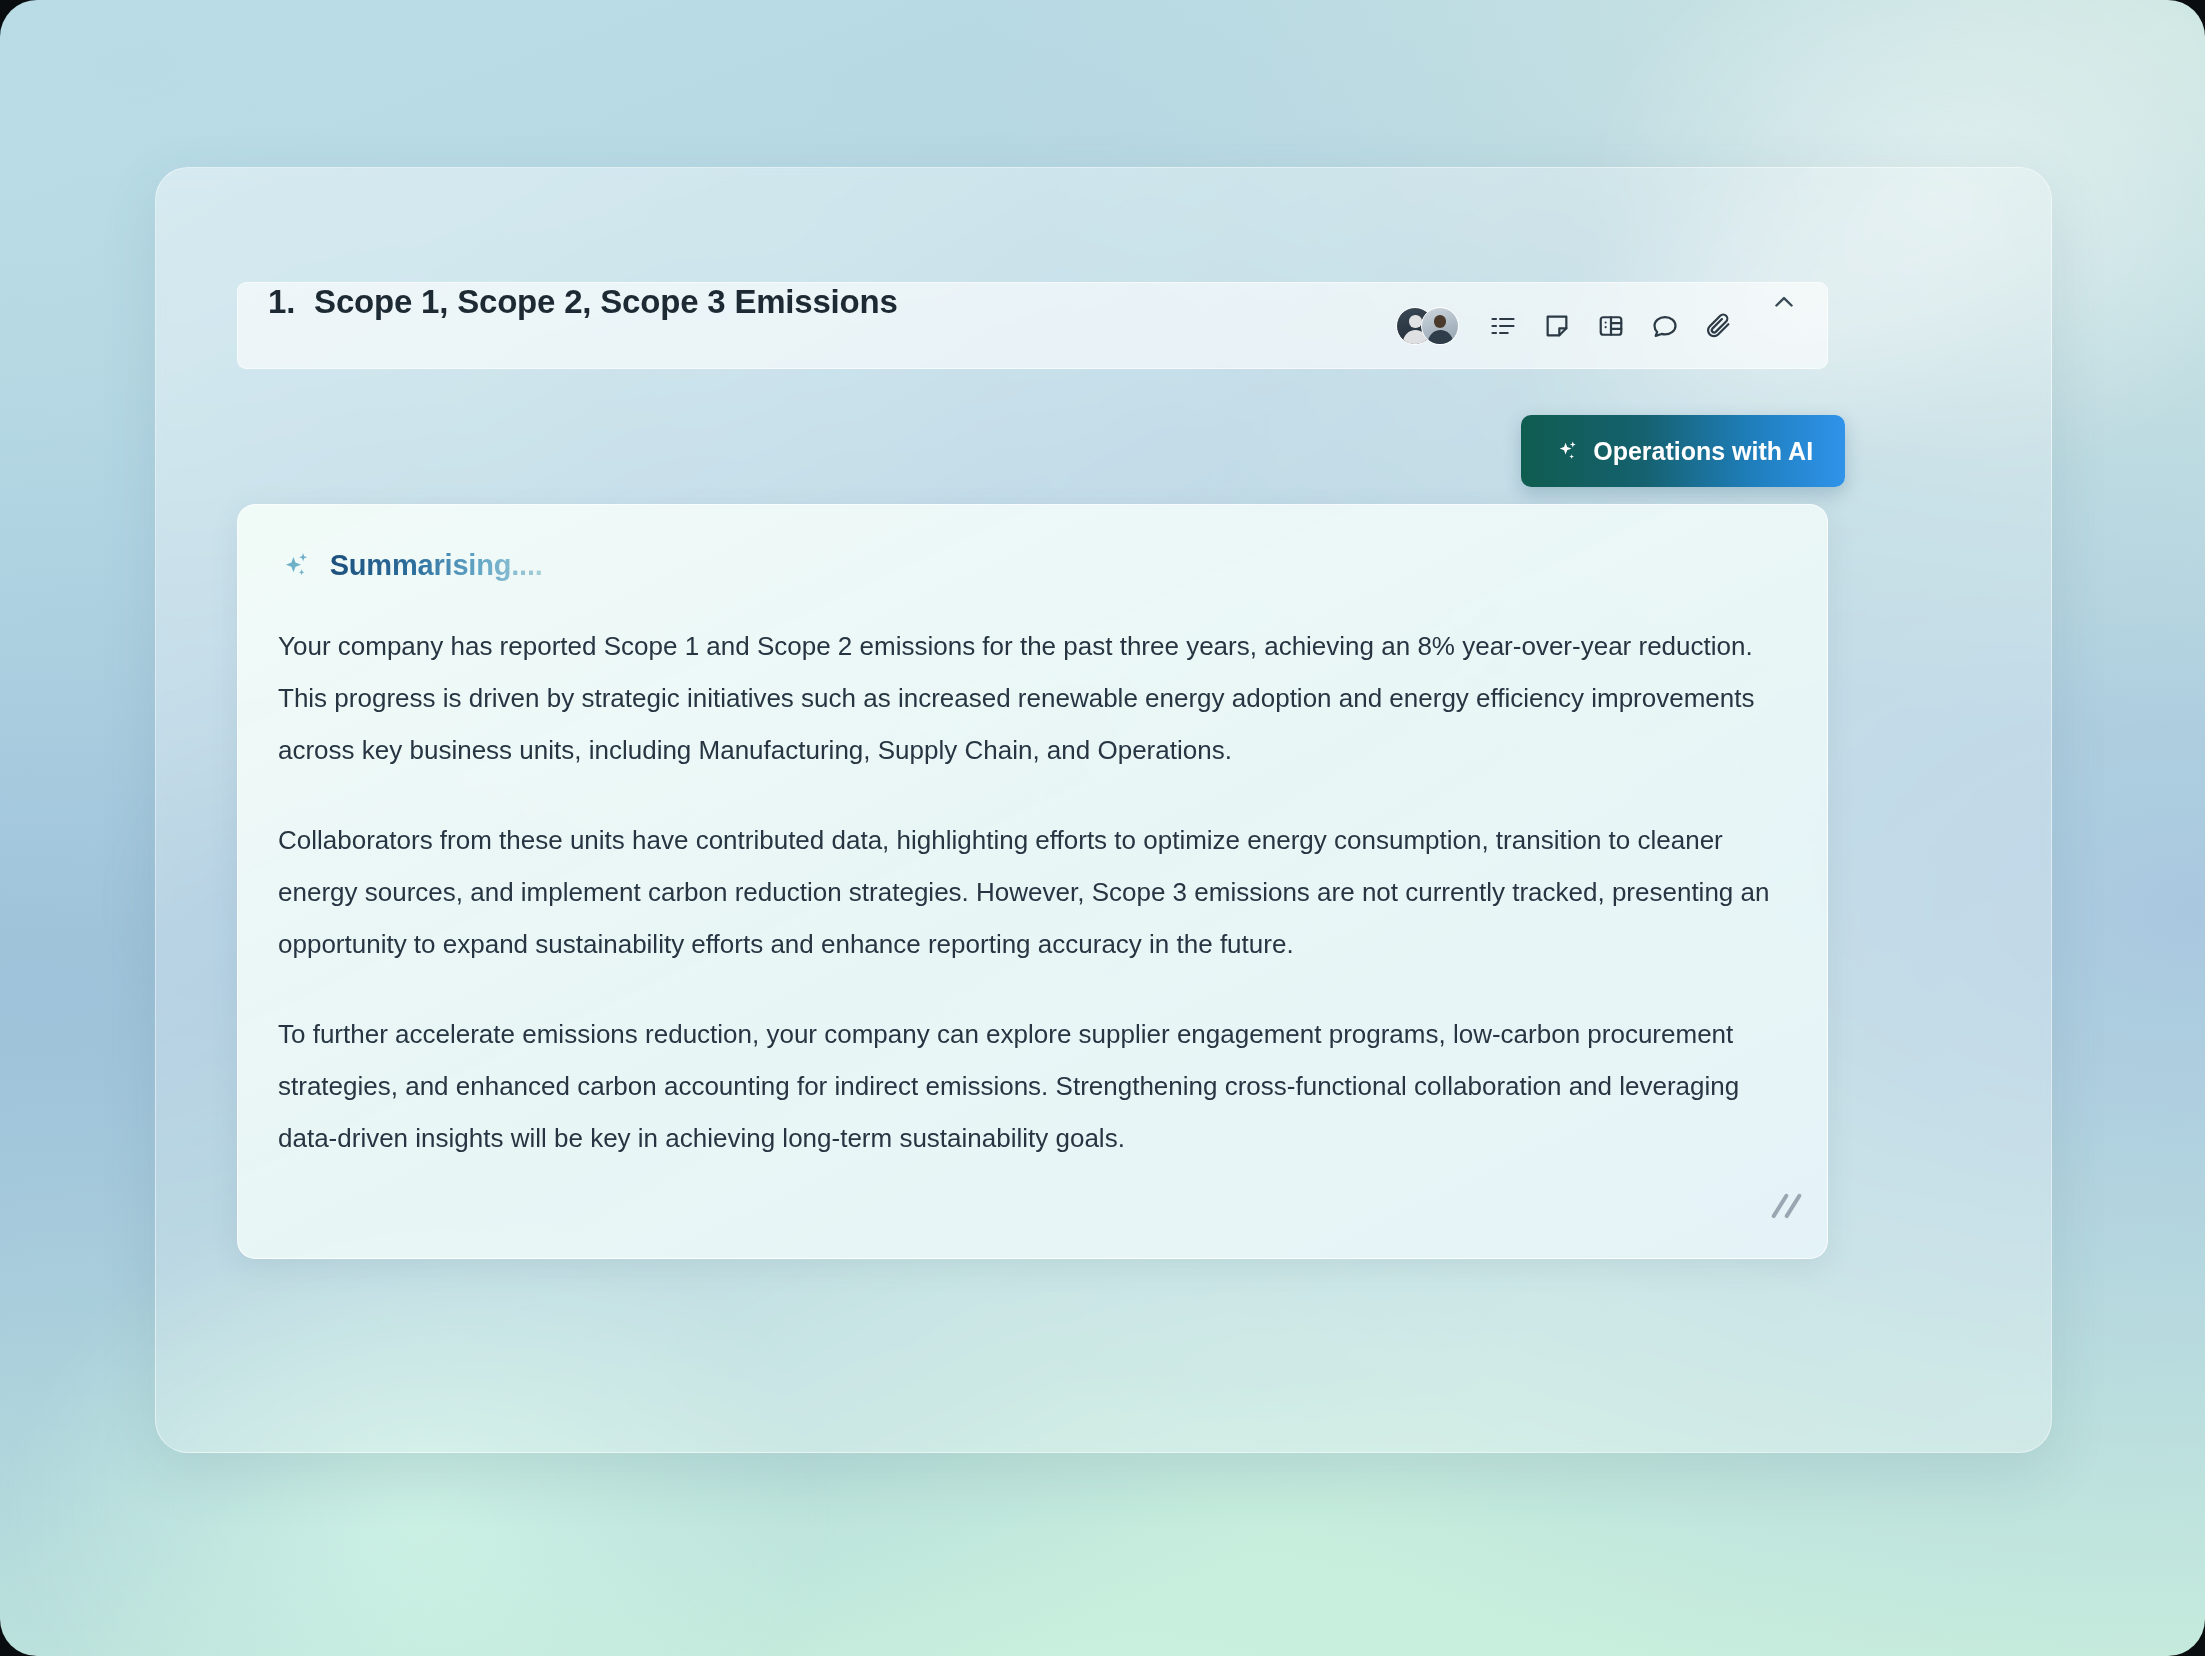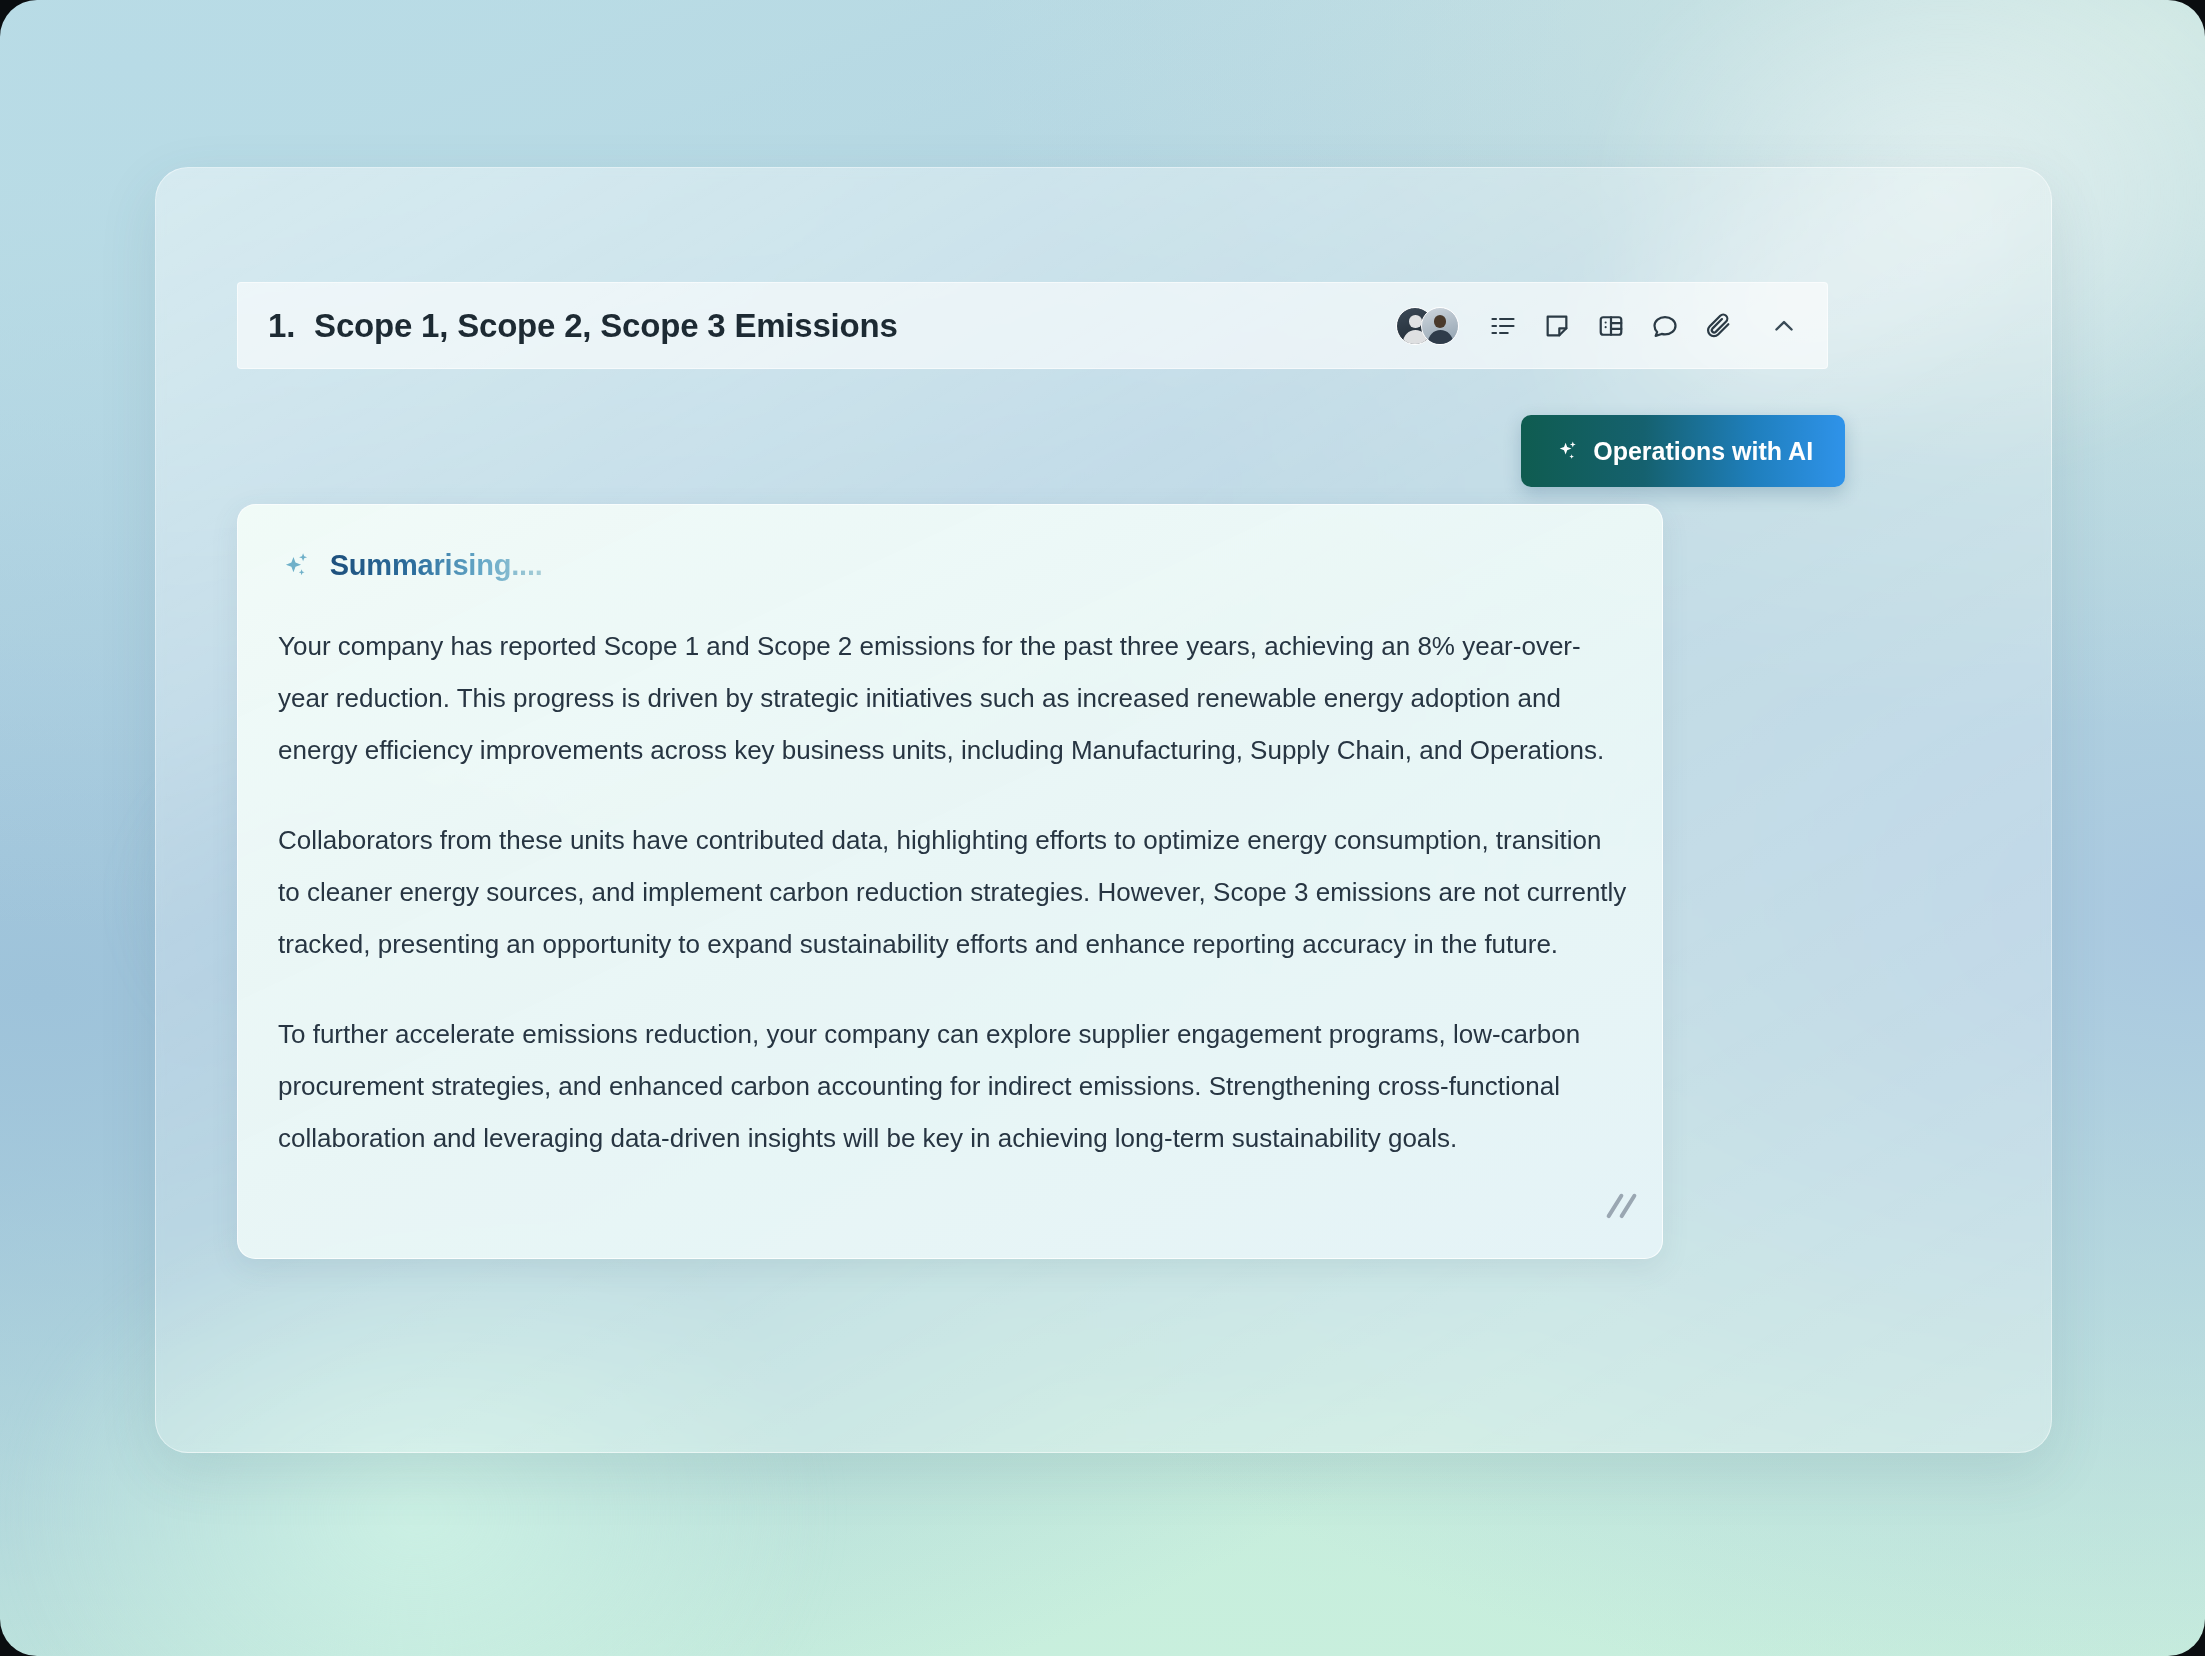--- a/index.html
+++ b/index.html
@@ -88,25 +88,24 @@
     backdrop-filter: blur(5px);
   }
 
   
   #section-header {
     position: absolute;
     left: 237px;
     top: 282px;
     width: 1591px;
     height: 87px;
-    border-radius: 4px;
+    border-radius: 9px;
     background: rgba(255,255,255,0.60);
     border: 0.8px solid rgba(255,255,255,0.55);
     display: flex;
-    align-items: center;
     padding: 0 25px 0 30px;
     box-sizing: border-box;
   }
   #section-title {
     font-size: 33px;
     font-weight: bold;
     color: #1d2a33;
     letter-spacing: -0.2px;
     white-space: nowrap;
   }
@@ -194,21 +193,21 @@
     box-shadow: 0 6.7px 18.3px rgba(20,70,110,0.22);
     cursor: pointer;
   }
   #summarise-label { white-space: nowrap; }
 
   
   #summary-card {
     position: absolute;
     left: 237px;
     top: 504px;
-    width: 1426px;
+    width: 1591px;
     height: 755px;
     border-radius: 18.3px;
     background: linear-gradient(155deg, rgba(243,252,248,0.94) 0%, rgba(236,248,247,0.92) 50%, rgba(230,244,248,0.92) 100%);
     border: 0.8px solid rgba(255,255,255,0.7);
     box-shadow: 0 8.3px 28px rgba(70,100,120,0.10);
     box-sizing: border-box;
     padding: 43px 33px 0 40px;
     overflow: hidden;
   }
   #summarising-row {

